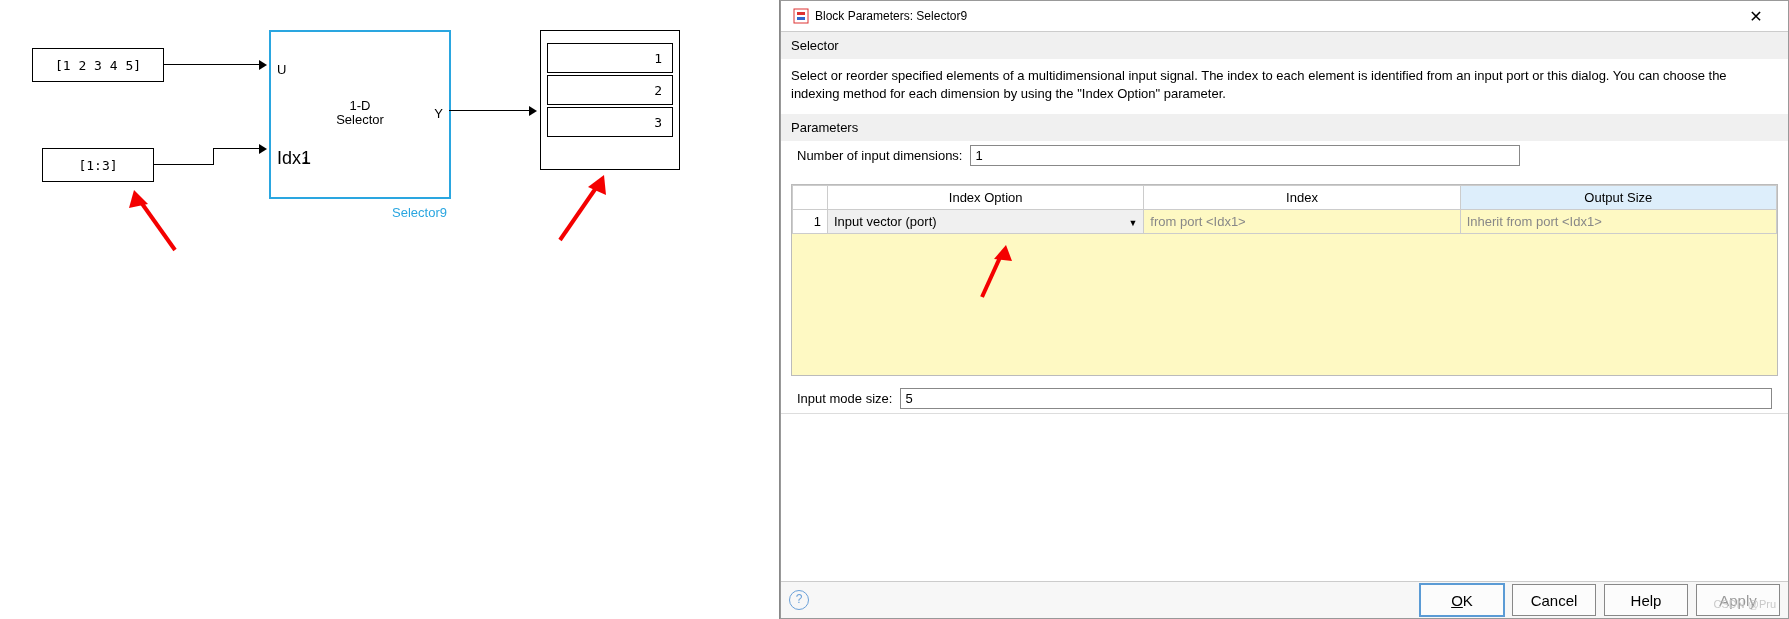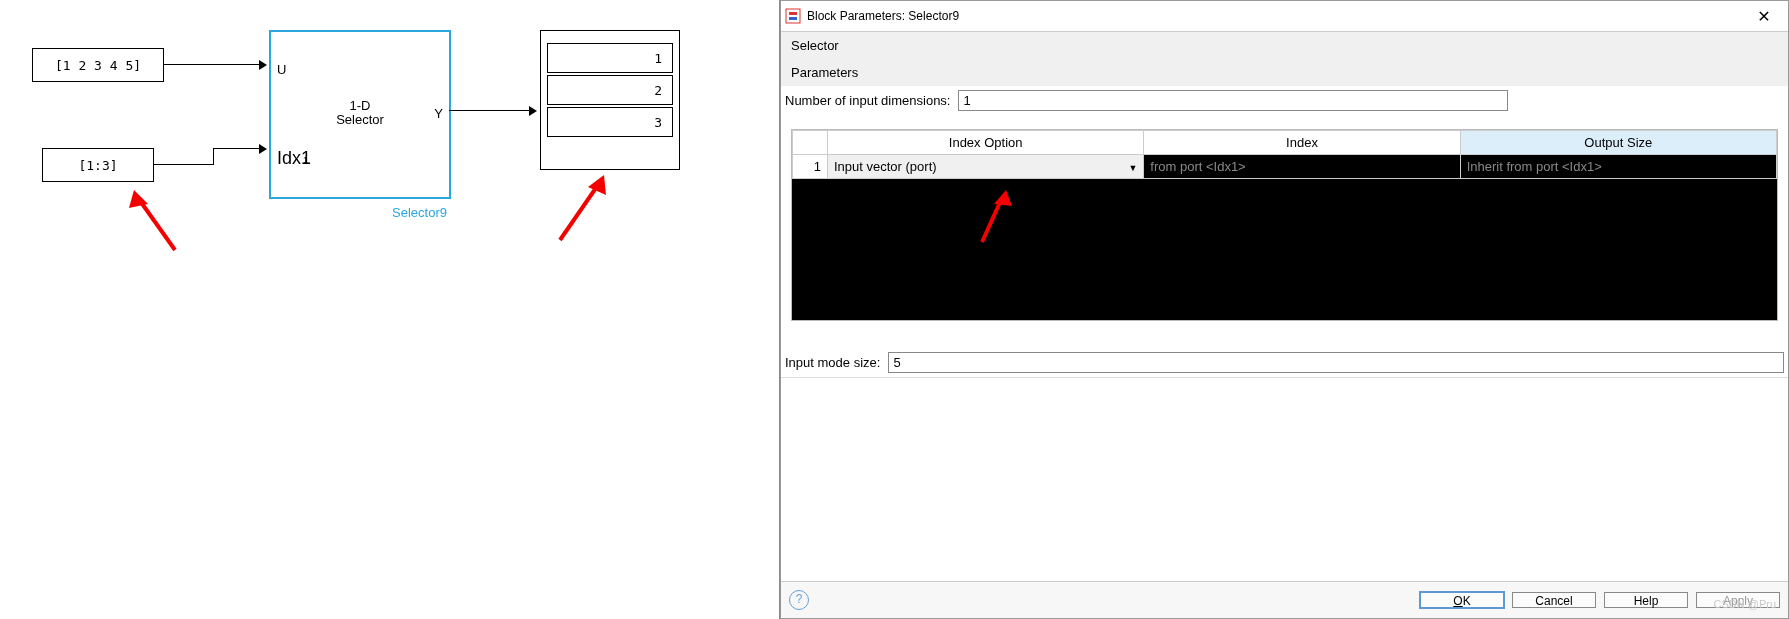--- a/index.html
+++ b/index.html
@@ -24,46 +24,46 @@
 .disp-row{height:28px;border:1px solid #000;margin:2px 0;display:flex;align-items:center;justify-content:flex-end;padding-right:10px;font-family:Consolas,monospace}
 
 
 .wire{position:absolute;background:#000}
 .arrowR{position:absolute;width:0;height:0;border-top:5px solid transparent;border-bottom:5px solid transparent;border-left:8px solid #000}
 
 
 .redA{position:absolute;width:80px;height:80px;pointer-events:none}
 
 
-.titlebar{height:30px;border-bottom:1px solid #ccc;display:flex;align-items:center;padding:0 4px;background:#fff}
+.titlebar{height:30px;border-bottom:1px solid #ccc;display:flex;align-items:center;padding:0 12px;background:#fff}
 .titlebar .ico{width:16px;height:16px;margin-right:6px;display:inline-block}
 .titlebar .ttl{flex:1;font-size:12px}
 .titlebar .closebtn{width:40px;height:28px;display:flex;align-items:center;justify-content:center;font-size:16px;cursor:pointer}
 
 .section-head{background:#f0f0f0;padding:6px 10px;font-size:13px}
 .desc{padding:8px 10px 12px;font-size:13px;line-height:1.35}
-.param-row{display:flex;align-items:center;padding:4px 4px;gap:8px}
+.param-row{display:flex;align-items:center;padding:4px 16px;gap:8px}
 .param-row label{white-space:nowrap}
 .param-row input[type=text]{border:1px solid #888;padding:2px 4px;font-size:13px;font-family:inherit}
 .param-row select{border:1px solid #888;background:#f5f5f5;padding:2px 4px;font-size:13px;font-family:inherit}
 
-.tbl-wrap{margin:14px 10px 21px;border:1px solid #bbb;height:190px;overflow:hidden;background:#000000}
+.tbl-wrap{margin:14px 10px 2px;border:1px solid #bbb;height:190px;overflow:hidden;background:#fef9c3}
 .tbl{width:100%;border-collapse:collapse;table-layout:fixed}
 .tbl th,.tbl td{border:1px solid #ccc;padding:4px 6px;text-align:left;font-weight:normal;font-size:13px}
 .tbl th{background:#fff;text-align:center}
 .tbl th.sel{background:#ddeefb}
 .tbl .numcol{width:22px;text-align:right;background:#fff}
 .tbl td.dd{background:#f0f0f0;position:relative}
 .tbl td.dd .caret{position:absolute;right:6px;top:8px;font-size:9px}
 .tbl td.dim{color:#888}
 .bottom-space{border-top:1px solid #ddd}
 
 .footer{height:36px;border-top:1px solid #ccc;display:flex;align-items:center;padding:0 8px;gap:8px;background:#f7f7f7}
 .footer .helpico{width:18px;height:18px;border:1px solid #6aa0d8;border-radius:50%;color:#6aa0d8;text-align:center;line-height:16px;font-size:12px;margin-right:auto}
-.footer button{min-width:84px;height:16px;border:1px solid #888;background:#fcfcfc;font-size:12px;cursor:pointer}
+.footer button{min-width:84px;height:32px;border:1px solid #888;background:#fcfcfc;font-size:15px;cursor:pointer}
 .footer button.default{border:1px solid #5b9bd5;outline:1px solid #5b9bd5}
 .footer button[disabled]{color:#999}
 .watermark{position:absolute;right:12px;bottom:8px;font-size:11px;color:#c9c9c9;pointer-events:none}
 </style>
 </head>
 <body>
 
 <div class="root">
 
   <div class="canvas">
@@ -120,20 +120,21 @@
             <rect x="1" y="1" width="14" height="14" fill="#fff" stroke="#d33"></rect>
             <rect x="4" y="4" width="8" height="3" fill="#d33"></rect>
             <rect x="4" y="9" width="8" height="3" fill="#36c"></rect>
           </svg>
       </span>
       <span class="ttl">Block Parameters: Selector9</span>
       <span class="closebtn">✕</span>
     </div>
 
     <div class="section-head">Selector</div>
+    <div class="desc">Select or reorder specified elements of a multidimensional input signal. The index to each element is identified from an input port or this dialog. You can choose the indexing method for each dimension by using the "Index Option" parameter.</div>
     <div class="section-head">Parameters</div>
 
     <div class="param-row">
       <label>Number of input dimensions:</label>
       <input type="text" style="width: 540px;" value="1">
     </div>
 
     <div class="tbl-wrap" style="position:relative">
       <table class="tbl">
         <tbody>

